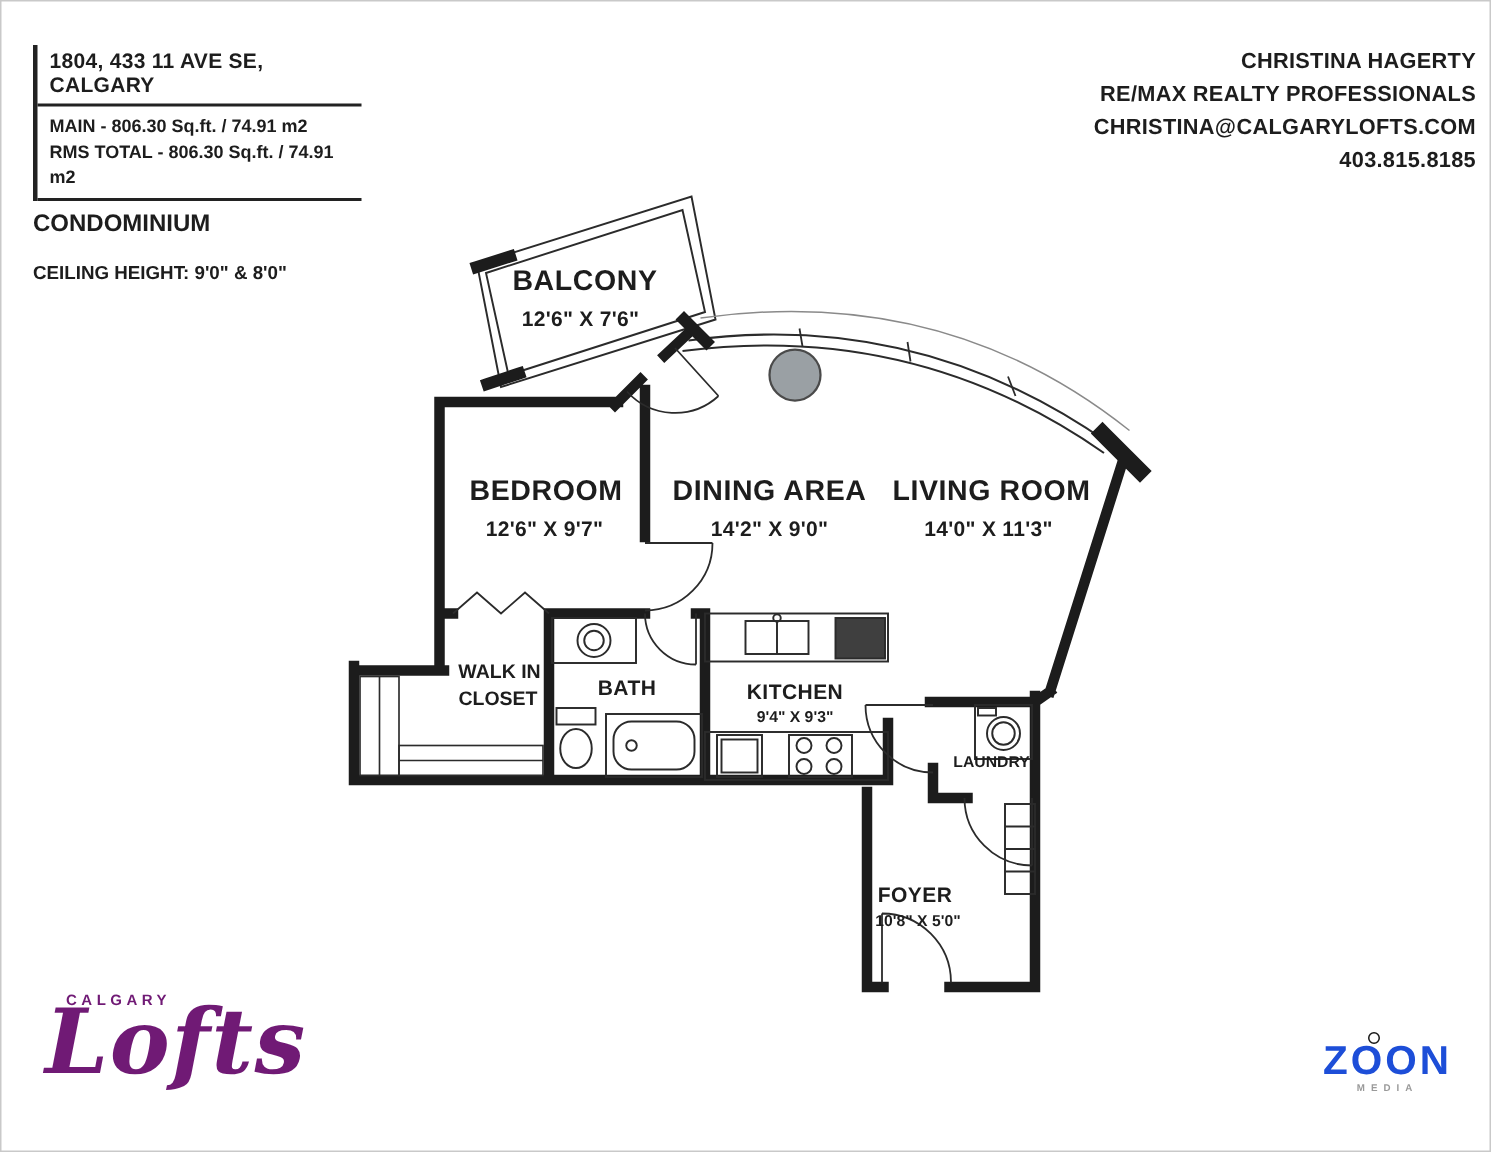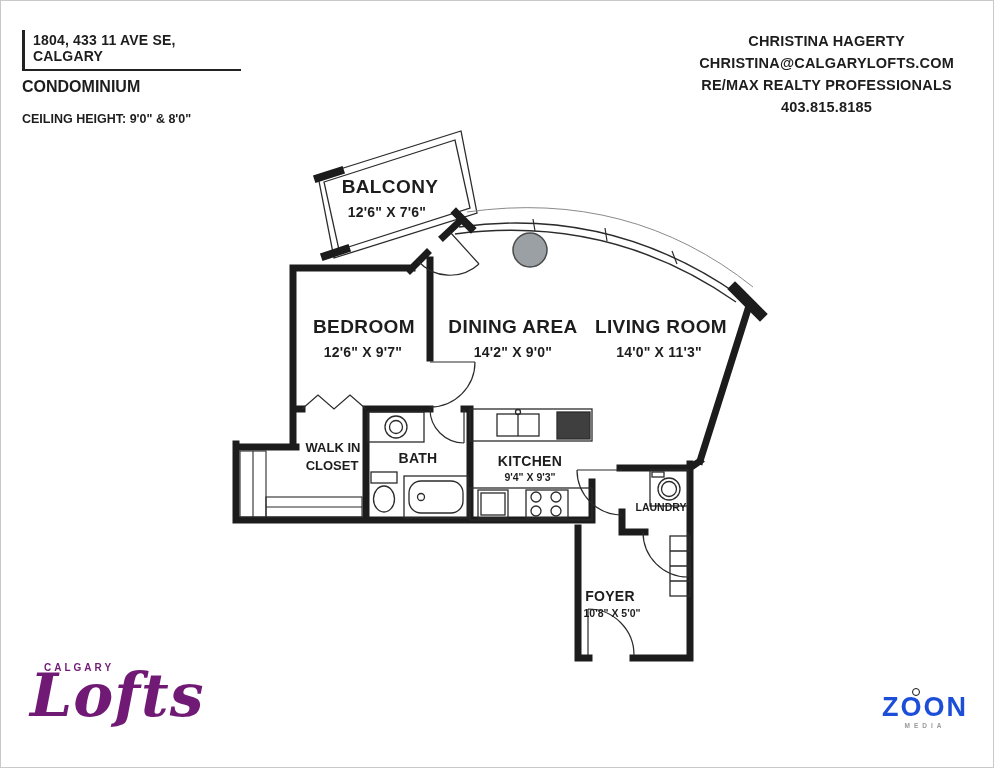--- a/index.html
+++ b/index.html
@@ -18,21 +18,21 @@
   }
   .listing-meas {
     font-size:12px; font-weight:bold; line-height:17px;
     padding:5px 0 5px 8px; border-bottom:2px solid #222; width:208px;
   }
   .listing-type { font-size:16px; font-weight:bold; margin-top:7px; }
   .listing-disclaimer { font-size:9.5px; font-weight:bold; margin-top:3px; letter-spacing:0.1px; }
   .listing-ceiling { font-size:12.5px; font-weight:bold; margin-top:16px; }
   
   .agent-block {
-    position:absolute; right:40px; top:30px; text-align:center;
+    position:absolute; right:10px; top:30px; text-align:right;
     font-size:14.5px; font-weight:bold; line-height:22px; letter-spacing:0.2px;
   }
   
   .plan-svg { position:absolute; left:0; top:0; }
   .room-name { font:bold 19px "Liberation Sans", sans-serif; fill:#1d1d1d; letter-spacing:0.4px; }
   .room-dim  { font:bold 14px "Liberation Sans", sans-serif; fill:#1d1d1d; letter-spacing:0.2px; }
   .room-mid  { font:bold 14px "Liberation Sans", sans-serif; fill:#1d1d1d; letter-spacing:0.3px; }
   .room-sm   { font:bold 13px "Liberation Sans", sans-serif; fill:#1d1d1d; }
   .room-xs   { font:bold 10.5px "Liberation Sans", sans-serif; fill:#1d1d1d; }
   
@@ -51,29 +51,33 @@
   .zoon-sub { font-size:6.5px; font-weight:bold; letter-spacing:4px; color:#9a9a9a; margin-top:2px; }
 </style>
 </head>
 <body>
 
 <div class="page">
 
   <div class="listing-block">
     <div class="listing-table">
       <div class="listing-address">1804, 433 11 AVE SE, CALGARY</div>
+      <div class="listing-meas">
+        <div>MAIN - 806.30 Sq.ft. / 74.91 m2</div>
+        <div>RMS TOTAL - 806.30 Sq.ft. / 74.91 m2</div>
+      </div>
     </div>
     <div class="listing-type">CONDOMINIUM</div>
     <div class="listing-ceiling">CEILING HEIGHT: 9'0" &amp; 8'0"</div>
   </div>
 
   <div class="agent-block">
     <div>CHRISTINA HAGERTY</div>
+    <div>RE/MAX REALTY PROFESSIONALS</div>
     <div>CHRISTINA@CALGARYLOFTS.COM</div>
-    <div>RE/MAX REALTY PROFESSIONALS</div>
     <div>403.815.8185</div>
   </div>
 
   <svg class="plan-svg" width="994" height="768" viewBox="0 0 994 768">
 
     <g>
       <path d="M318,176 L461,131 L477,213 L334,258 Z M324,182 L455,140 L470,208 L339,250 Z" fill="none" stroke="#2b2b2b" stroke-width="1.3"></path>
     </g>
 
     <g>

